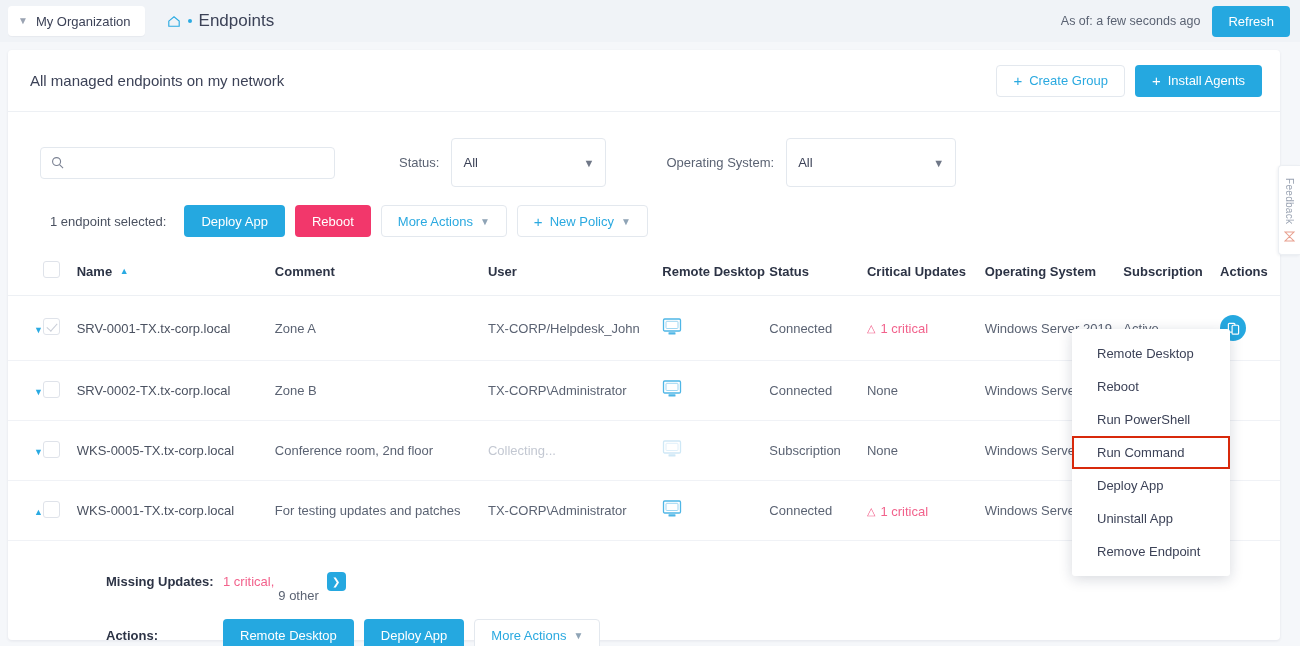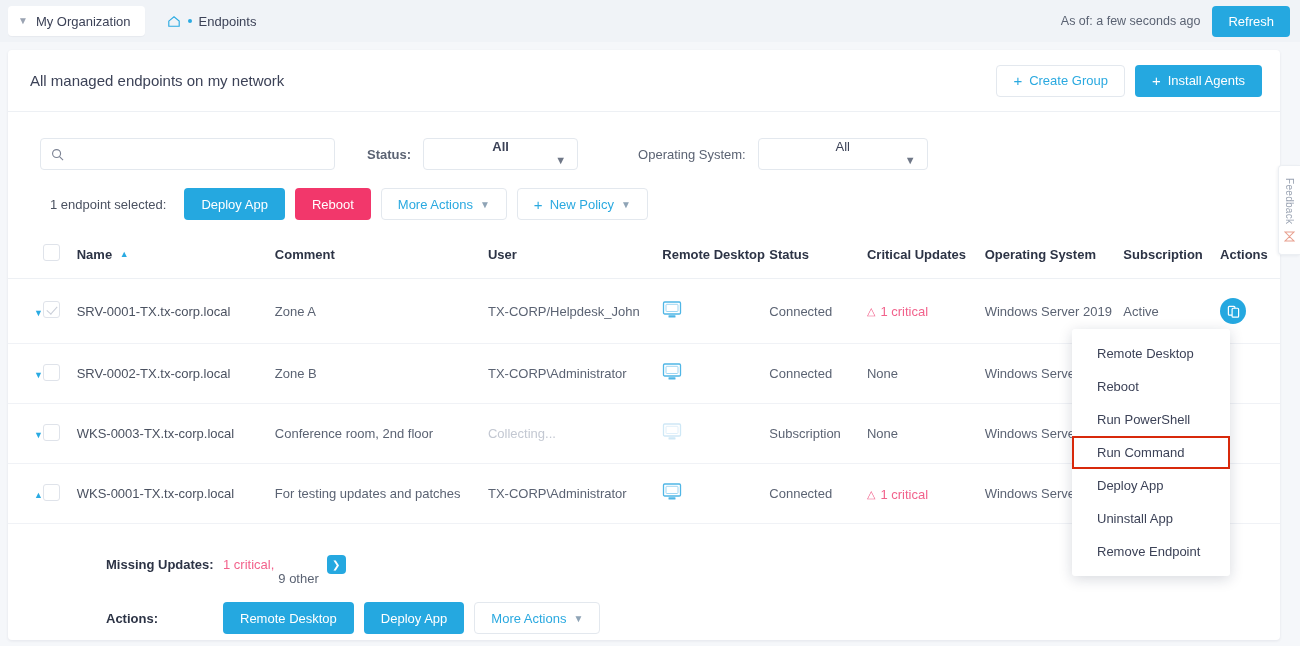--- a/index.html
+++ b/index.html
@@ -21,21 +21,21 @@
   .org-pill {
     margin-left: 8px; height: 30px; padding: 0 14px 0 10px;
     background: #ffffff; border-radius: 4px;
     display: flex; align-items: center; gap: 8px;
     font-size: 13px; color: #3c4257; cursor: pointer;
     box-shadow: 0 1px 1px rgba(17,24,39,.04);
   }
   .chev-sm { color:#9aa3b2; font-size: 10px; line-height:1; display:inline-block; }
   .crumb {
     margin-left: 22px; display: flex; align-items: center; gap: 7px;
-    font-size: 13px; color: #3c4257; cursor: pointer;
+    font-size: 17px; color: #3c4257; cursor: pointer;
   }
   .home-ic { width: 14px; height: 13px; display:inline-block; }
   .dot { width: 4px; height: 4px; border-radius: 50%; background: #2aaae2; display:inline-block; }
   .topbar-right {
     margin-left: auto; display: flex; align-items: center; gap: 12px; padding-right: 10px;
   }
   .asof { font-size: 12.5px; color: #5b6373; }
   .btn-refresh {
     background: #25a8e0; color: #fff; border: none; border-radius: 4px;
     height: 31px; padding: 0 16px; font-size: 13px; cursor: pointer;
@@ -72,26 +72,26 @@
     display: flex; align-items: center; padding: 0 10px; gap: 8px; background:#fff;
   }
   .search-wrap input {
     border: none; outline: none; font-size: 13px; font-family: inherit;
     color: #3c4257; width: 100%; background: transparent;
   }
   .search-wrap input::placeholder { color: #b4bac6; }
   .filter-group { display: flex; align-items: center; gap: 12px; }
   .filter-label { font-size: 13px; color: #5b6373; }
   .select {
-    width: 155px; height: 32px; border: 1px solid #e3e8ee; border-radius: 4px;
+    width: 155px; height: 49px; border: 1px solid #e3e8ee; border-radius: 4px;
     background:#fff; display:flex; align-items:center; padding: 0 11px;
-    font-size: 13px; color:#3c4257; cursor: pointer; flex-direction: column;
+    font-size: 13px; color:#3c4257; cursor: pointer;
   }
   .select .chev { margin-left:auto; color:#6f7787; font-size: 11px; }
-  .f1 { margin-left: 32px; font-weight: bold; }
+  .f1 { margin-left: 64px; }
   .f2 { margin-left: 60px; }
   .select-w2 { width: 170px; }
 
   
   .seltoolbar { display:flex; align-items:center; gap: 10px; padding: 18px 0 0 42px; }
   .selcount { font-size: 13px; color:#4a5160; margin-right: 8px; }
 
   
   table { width: 100%; border-collapse: collapse; margin-top: 18px; }
   thead th {
@@ -317,21 +317,21 @@
     <td class="c-sub"></td>
     <td class="c-act"></td>
           </tr>
           <tr>
     <td class="c-arrow">
       <span class="rowchev">▼</span>
     </td>
     <td class="c-check">
       <span class="cbox "></span>
     </td>
-    <td class="c-name name-cell">WKS-0003-TX.tx-corp.local</td>
+    <td class="c-name name-cell">WKS-0005-TX.tx-corp.local</td>
     <td class="c-comment">Conference room, 2nd floor</td>
     <td class="c-user muted">Collecting...</td>
     <td class="c-rd"><svg width="20" height="18" viewBox="0 0 20 18">
   <rect x="1.5" y="1" width="17" height="12" rx="1.2" fill="none" stroke="#cfe8f6" stroke-width="1.3"></rect>
   <rect x="4" y="3.3" width="12" height="7.2" rx=".8" fill="none" stroke="#e0f0fa" stroke-width="1"></rect>
   <rect x="6.5" y="14.2" width="7" height="2.4" rx=".6" fill="#cfe8f6"></rect>
 </svg></td>
     <td class="c-status">Subscription</td>
     <td class="c-crit">None</td>
     <td class="c-os">Windows Server 20</td>

